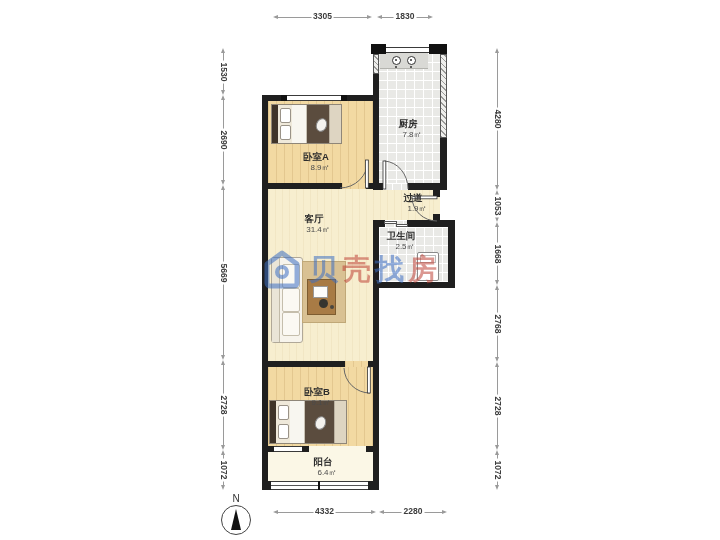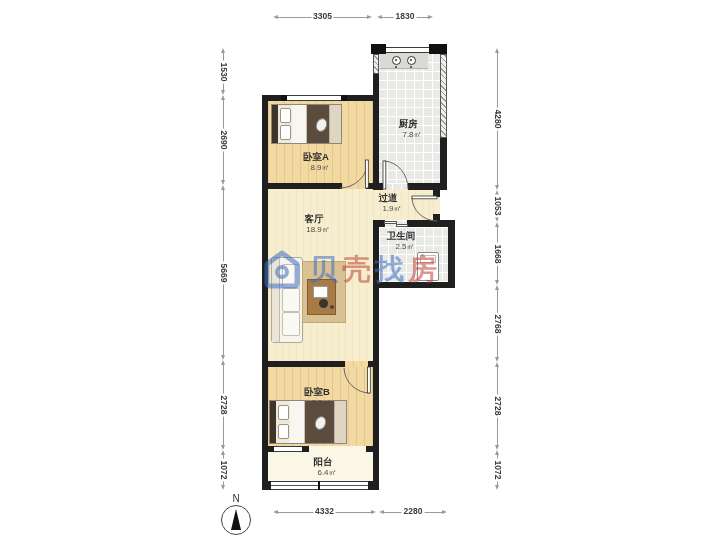--- a/index.html
+++ b/index.html
@@ -196,31 +196,31 @@
 <div class="slider" style="left:396px;top:224px;width:12px;height:3px"></div>
 
 <div class="rlabel" style="left:316px;top:152px">
   <span class="rname">卧室A</span>
   <span class="rarea">8.9㎡</span>
 </div>
 <div class="rlabel" style="left:408px;top:119px">
   <span class="rname">厨房</span>
   <span class="rarea">7.8㎡</span>
 </div>
-<div class="rlabel" style="left:388px;top:193px">
+<div class="rlabel" style="left:413px;top:193px">
   <span class="rname">过道</span>
   <span class="rarea">1.9㎡</span>
 </div>
 <div class="rlabel" style="left:401px;top:231px">
   <span class="rname">卫生间</span>
   <span class="rarea">2.5㎡</span>
 </div>
 <div class="rlabel" style="left:314px;top:214px">
   <span class="rname">客厅</span>
-  <span class="rarea">18.9㎡</span>
+  <span class="rarea">31.4㎡</span>
 </div>
 <div class="rlabel" style="left:317px;top:387px">
   <span class="rname">卧室B</span>
   <span class="rarea">9.1㎡</span>
 </div>
 <div class="rlabel" style="left:323px;top:457px">
   <span class="rname">阳台</span>
   <span class="rarea">6.4㎡</span>
 </div>
 

